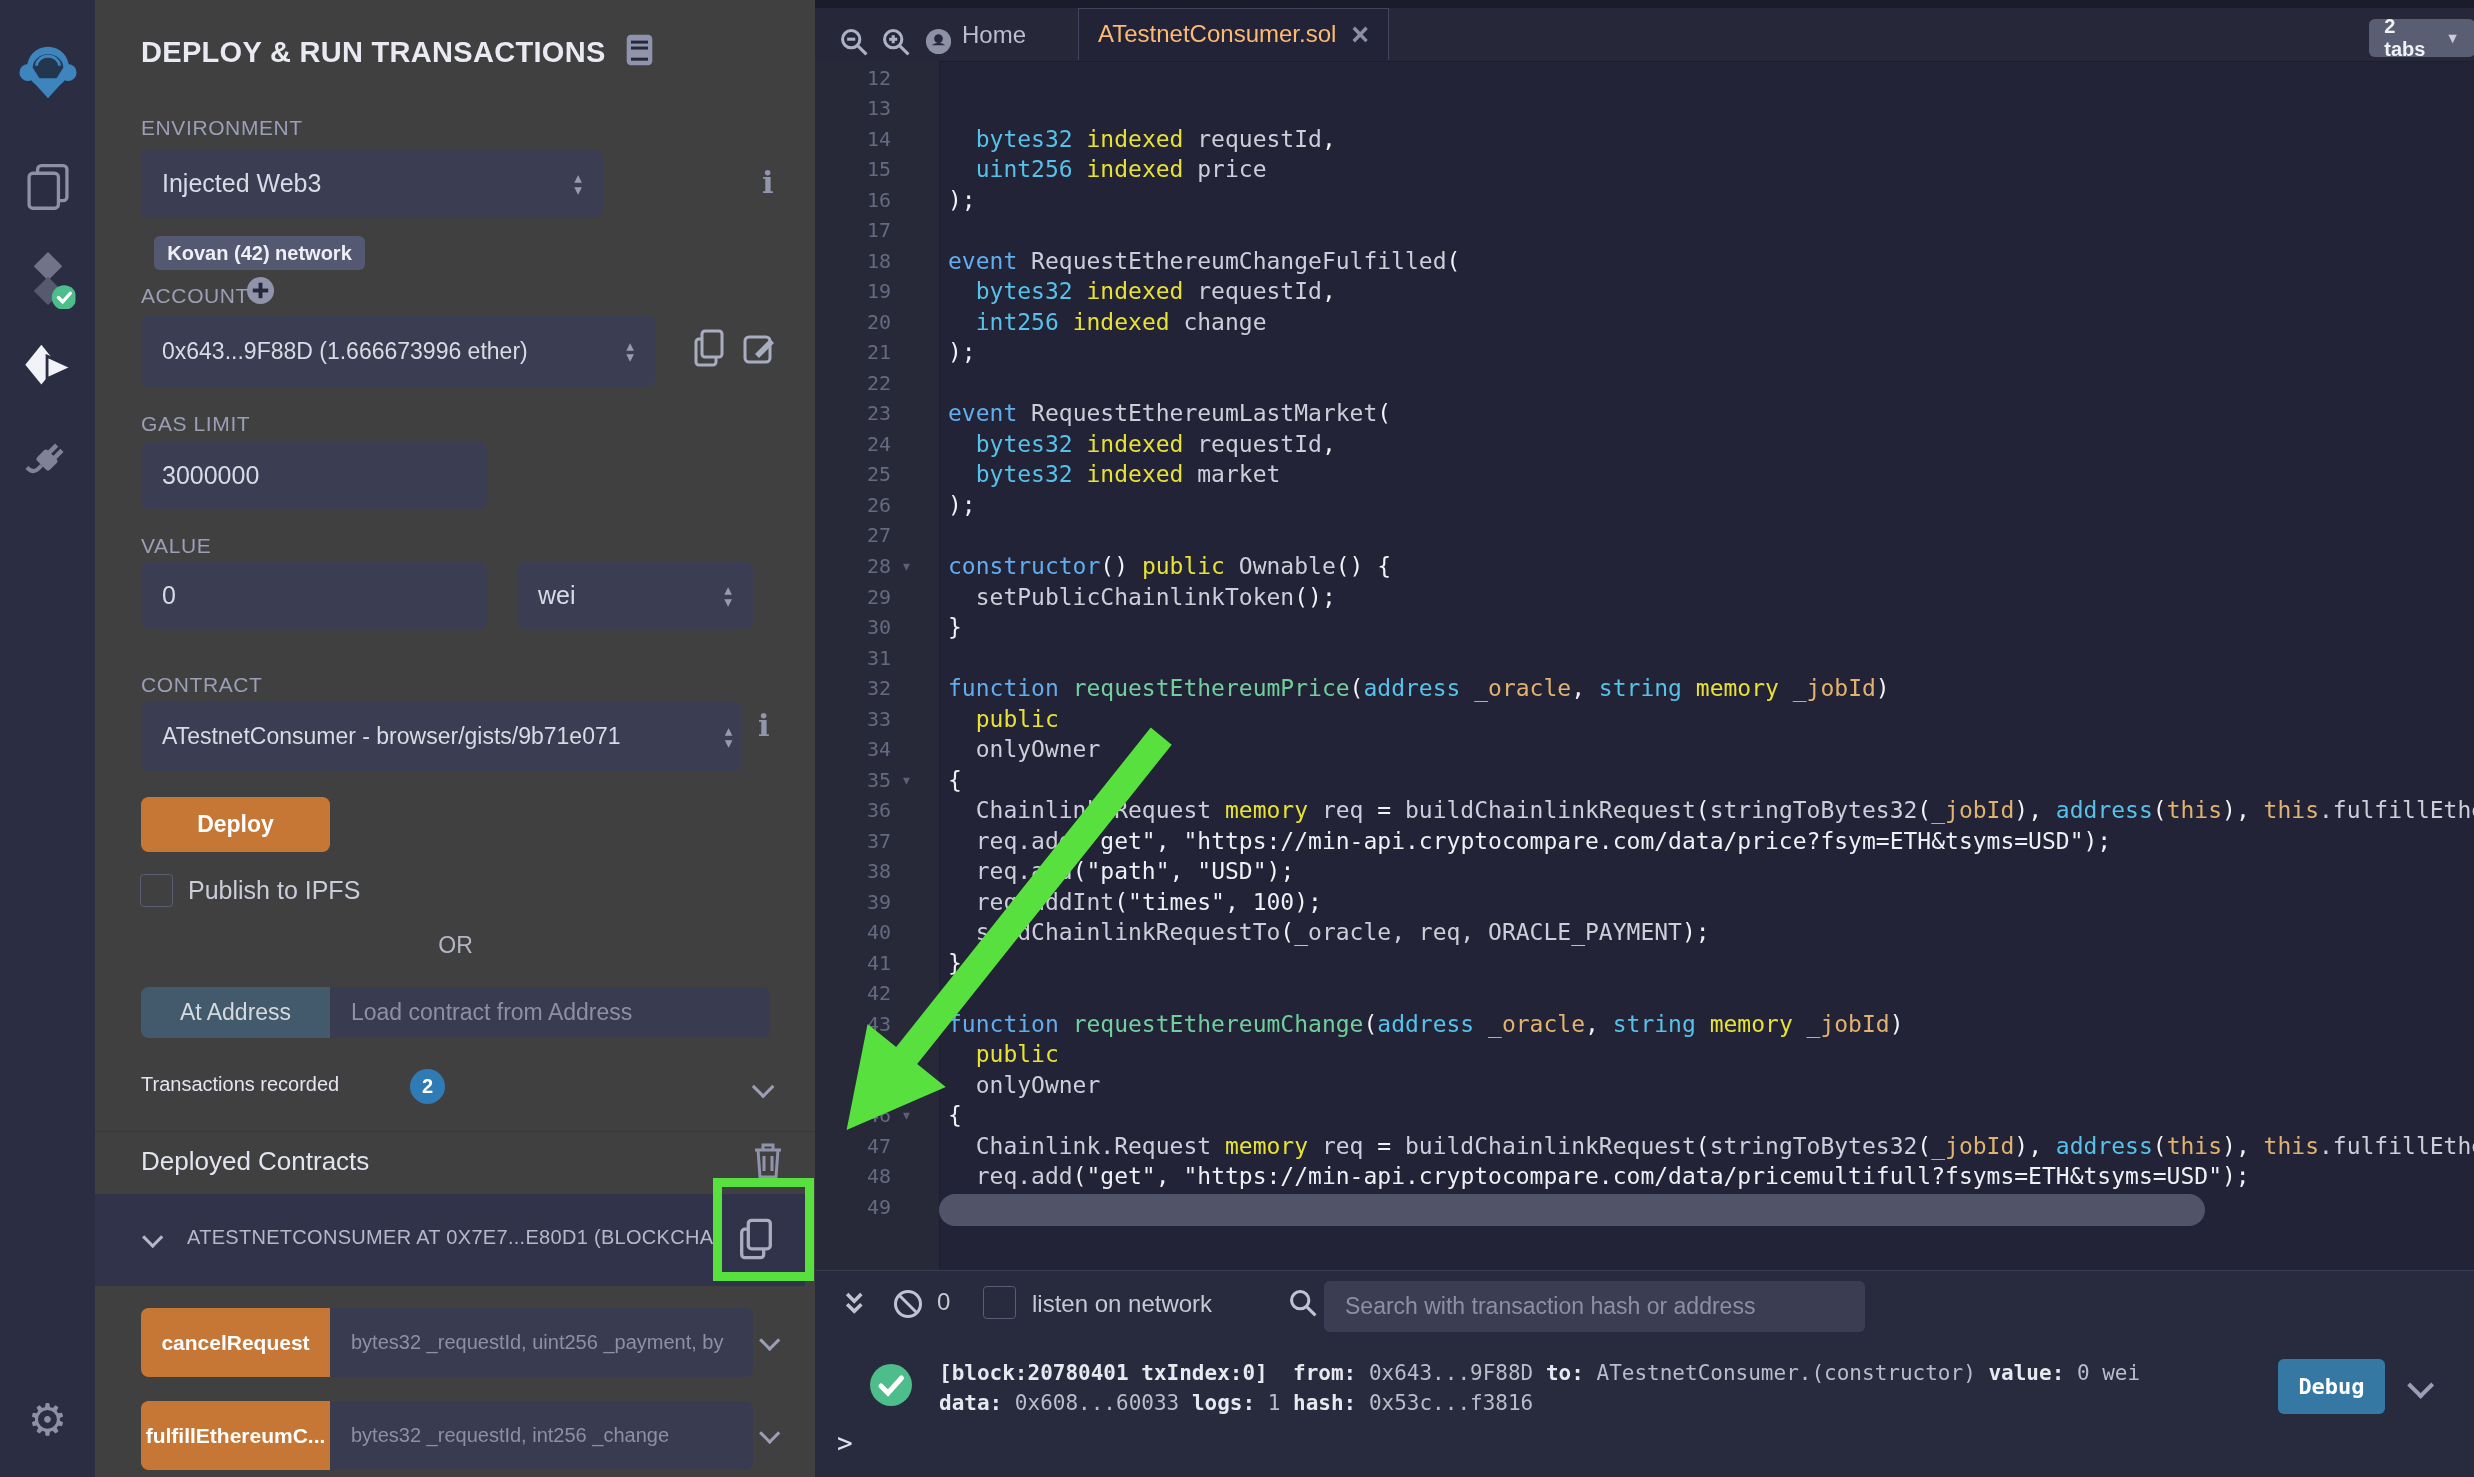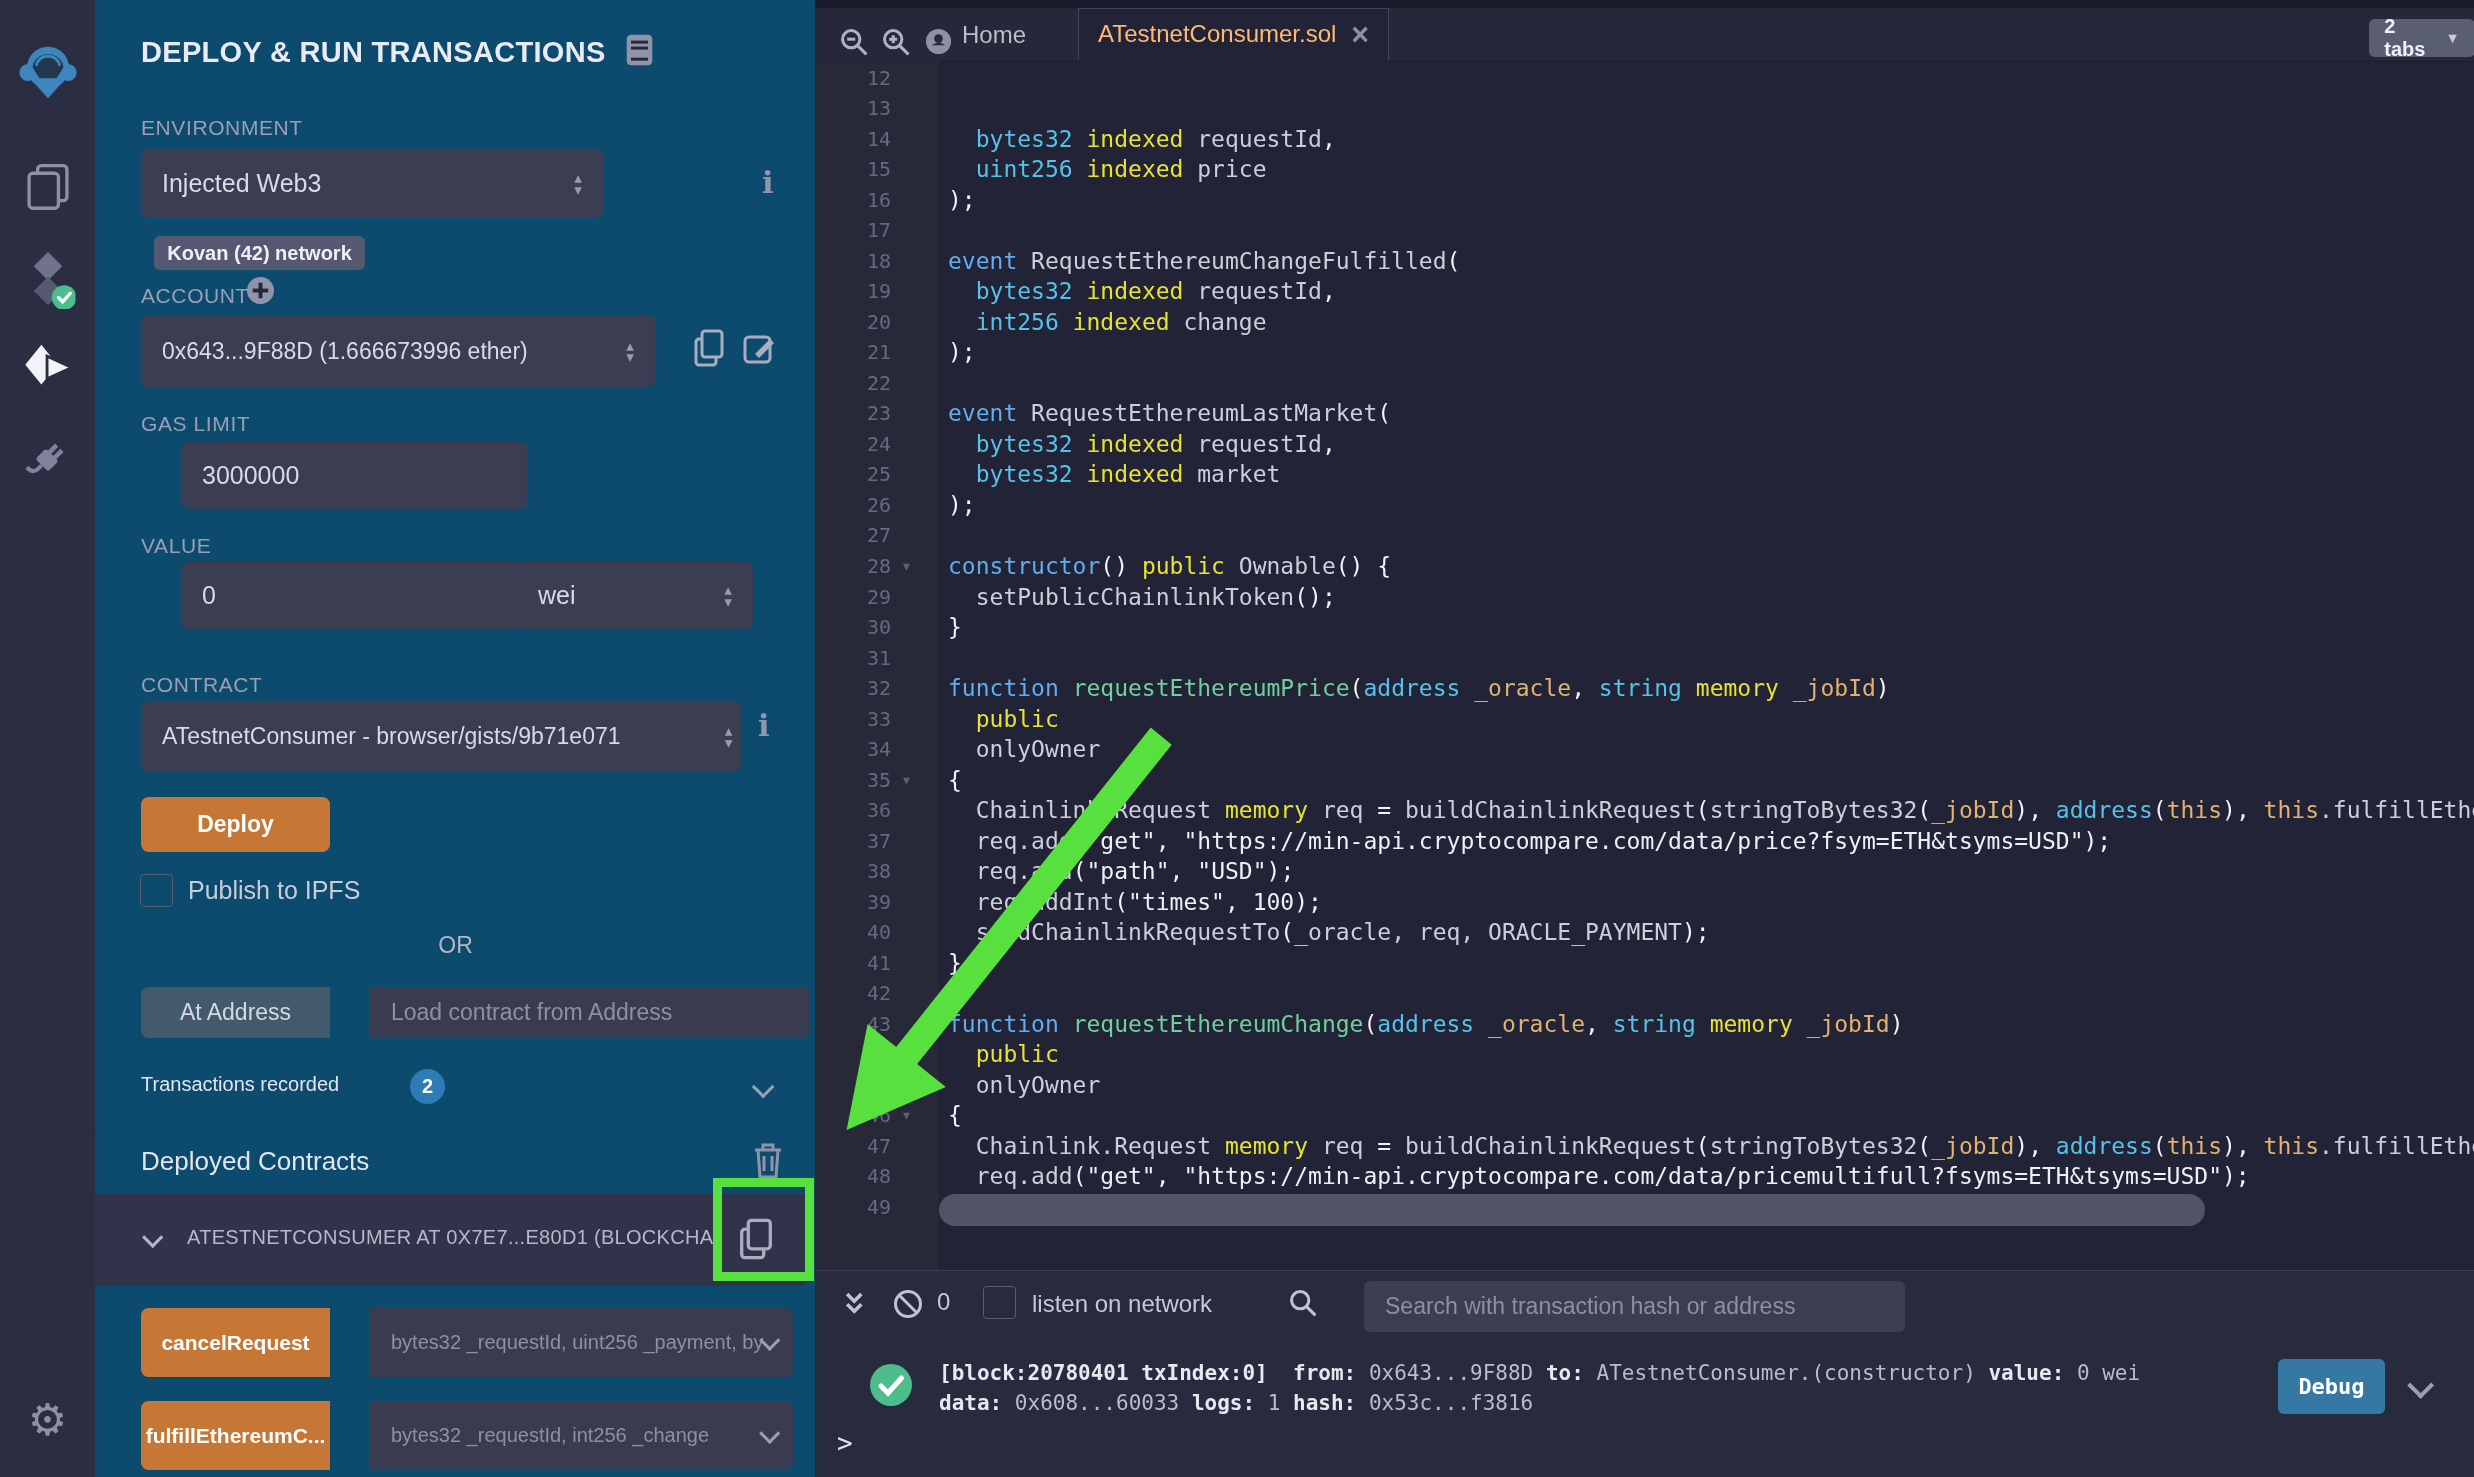--- a/index.html
+++ b/index.html
@@ -5,30 +5,30 @@
   html,body{margin:0;padding:0;background:#15161f;}
   #root{position:relative;width:2475px;height:1478px;background:#222336;overflow:hidden;
         font-family:"Liberation Sans",sans-serif;color:#d8dae6;}
   .abs{position:absolute;}
 
   
   .strip{position:absolute;left:0;top:0;width:95px;height:1478px;background:#2b2d42;border-right:1.9px solid #3a3d52;}
   .strip-icon{position:absolute;left:50%;transform:translateX(-50%);cursor:pointer;}
 
   
-  .panel{position:absolute;left:95px;top:0;width:720px;height:1478px;background:#0c4a6e;}
+  .panel{position:absolute;left:95px;top:0;width:720px;height:1478px;background:#404040;}
   .lbl{position:absolute;font-size:21px;color:#9b9eb5;letter-spacing:0.6px;}
   .sel,.inp{position:absolute;background:#3b3e52;border-radius:7.6px;display:flex;align-items:center;
             padding:0 21px;color:#d8dae6;box-sizing:border-box;}
   .sel{cursor:pointer;white-space:nowrap;overflow:hidden;}
   .sel .txt{overflow:hidden;white-space:nowrap;flex:1;}
   .stepper{display:flex;flex-direction:column;align-items:center;margin-left:7.6px;color:#979bb1;
            font-size:15.3px;line-height:11.4px;flex:none;}
   input{background:#3b3e52;border:none;border-radius:7.6px;color:#d8dae6;box-sizing:border-box;
-        padding:0 21px;font-family:"Liberation Sans",sans-serif;outline:none;margin-left:40px;}
+        padding:0 21px;font-family:"Liberation Sans",sans-serif;outline:none;}
   input::placeholder{color:#8d90a5;opacity:1;}
   .btn-orange{position:absolute;background:#c67635;border-radius:7.6px;color:#fff;font-weight:bold;
               display:flex;align-items:center;justify-content:center;cursor:pointer;}
   .badge{position:absolute;background:#545871;border-radius:5.7px;color:#eef0f6;font-weight:bold;
          display:inline-flex;align-items:center;padding:0 13.3px;}
   .chev{display:inline-block;border-right:3.8px solid #9b9eb5;border-bottom:3.8px solid #9b9eb5;
         transform:rotate(45deg);}
   .checkbox{position:absolute;border:1.9px solid #5a5e73;border-radius:3.8px;background:transparent;cursor:pointer;}
 
   

